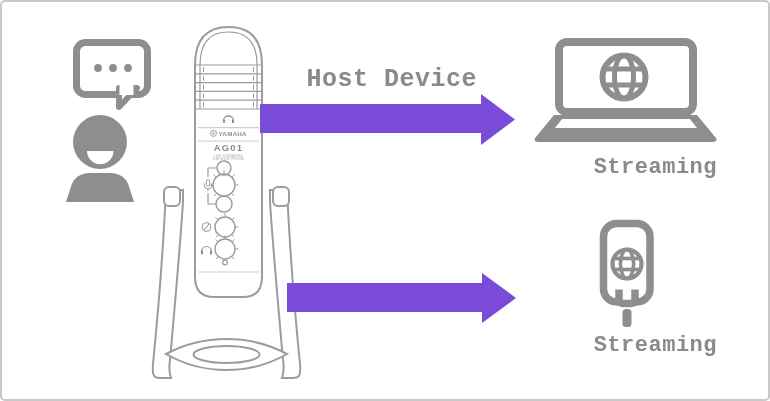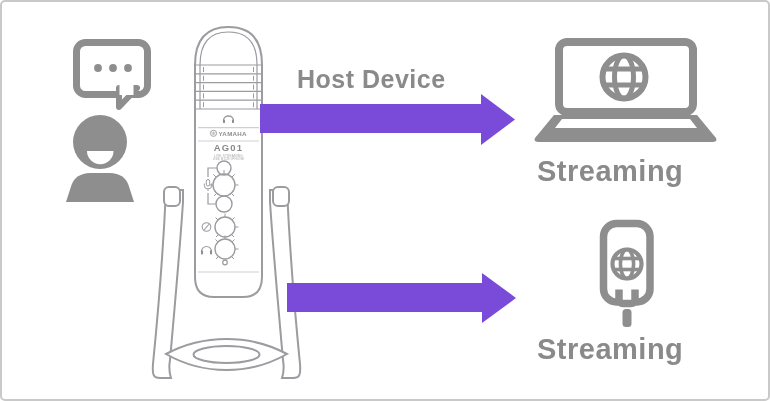--- a/index.html
+++ b/index.html
@@ -6,24 +6,24 @@
   .canvas{
     position:relative;width:770px;height:401px;box-sizing:border-box;
     background:var(--canvas_bg,#fff);
     border:2px solid var(--frame_border,#c9c9c9);
     border-radius:5px;overflow:hidden;
     font-family:"Liberation Sans",sans-serif;
   }
   .abs{position:absolute;}
   .lbl{
     position:absolute;font-weight:bold;color:var(--label_gray,#8a8a8a);
-    text-align:left;letter-spacing:.5px;line-height:1.1;
-    font-family:Liberation Sans, sans-serif;
+    text-align:right;letter-spacing:.5px;line-height:1.1;
+    font-family:Liberation Mono, monospace;
   }
-  .lbl-big{font-size:29px;}
+  .lbl-big{font-size:22px;}
   .lbl-mid{font-size:25px;}
   
   .sG{stroke:var(--icon_gray,#8e8e8e);}
   .sM{stroke:var(--mic_outline,#9b9ba0);}
   .sL{stroke:var(--seam_light,#cfcfd4);}
   .fG{fill:var(--icon_gray,#8e8e8e);}
   .fW{fill:#ffffff;}
   .fN{fill:none;}
   .fP{fill:var(--arrow_purple,#7a4ad9);}
   .tBrand{fill:var(--icon_gray,#8e8e8e);font-weight:bold;font-family:"Liberation Sans",sans-serif;}

